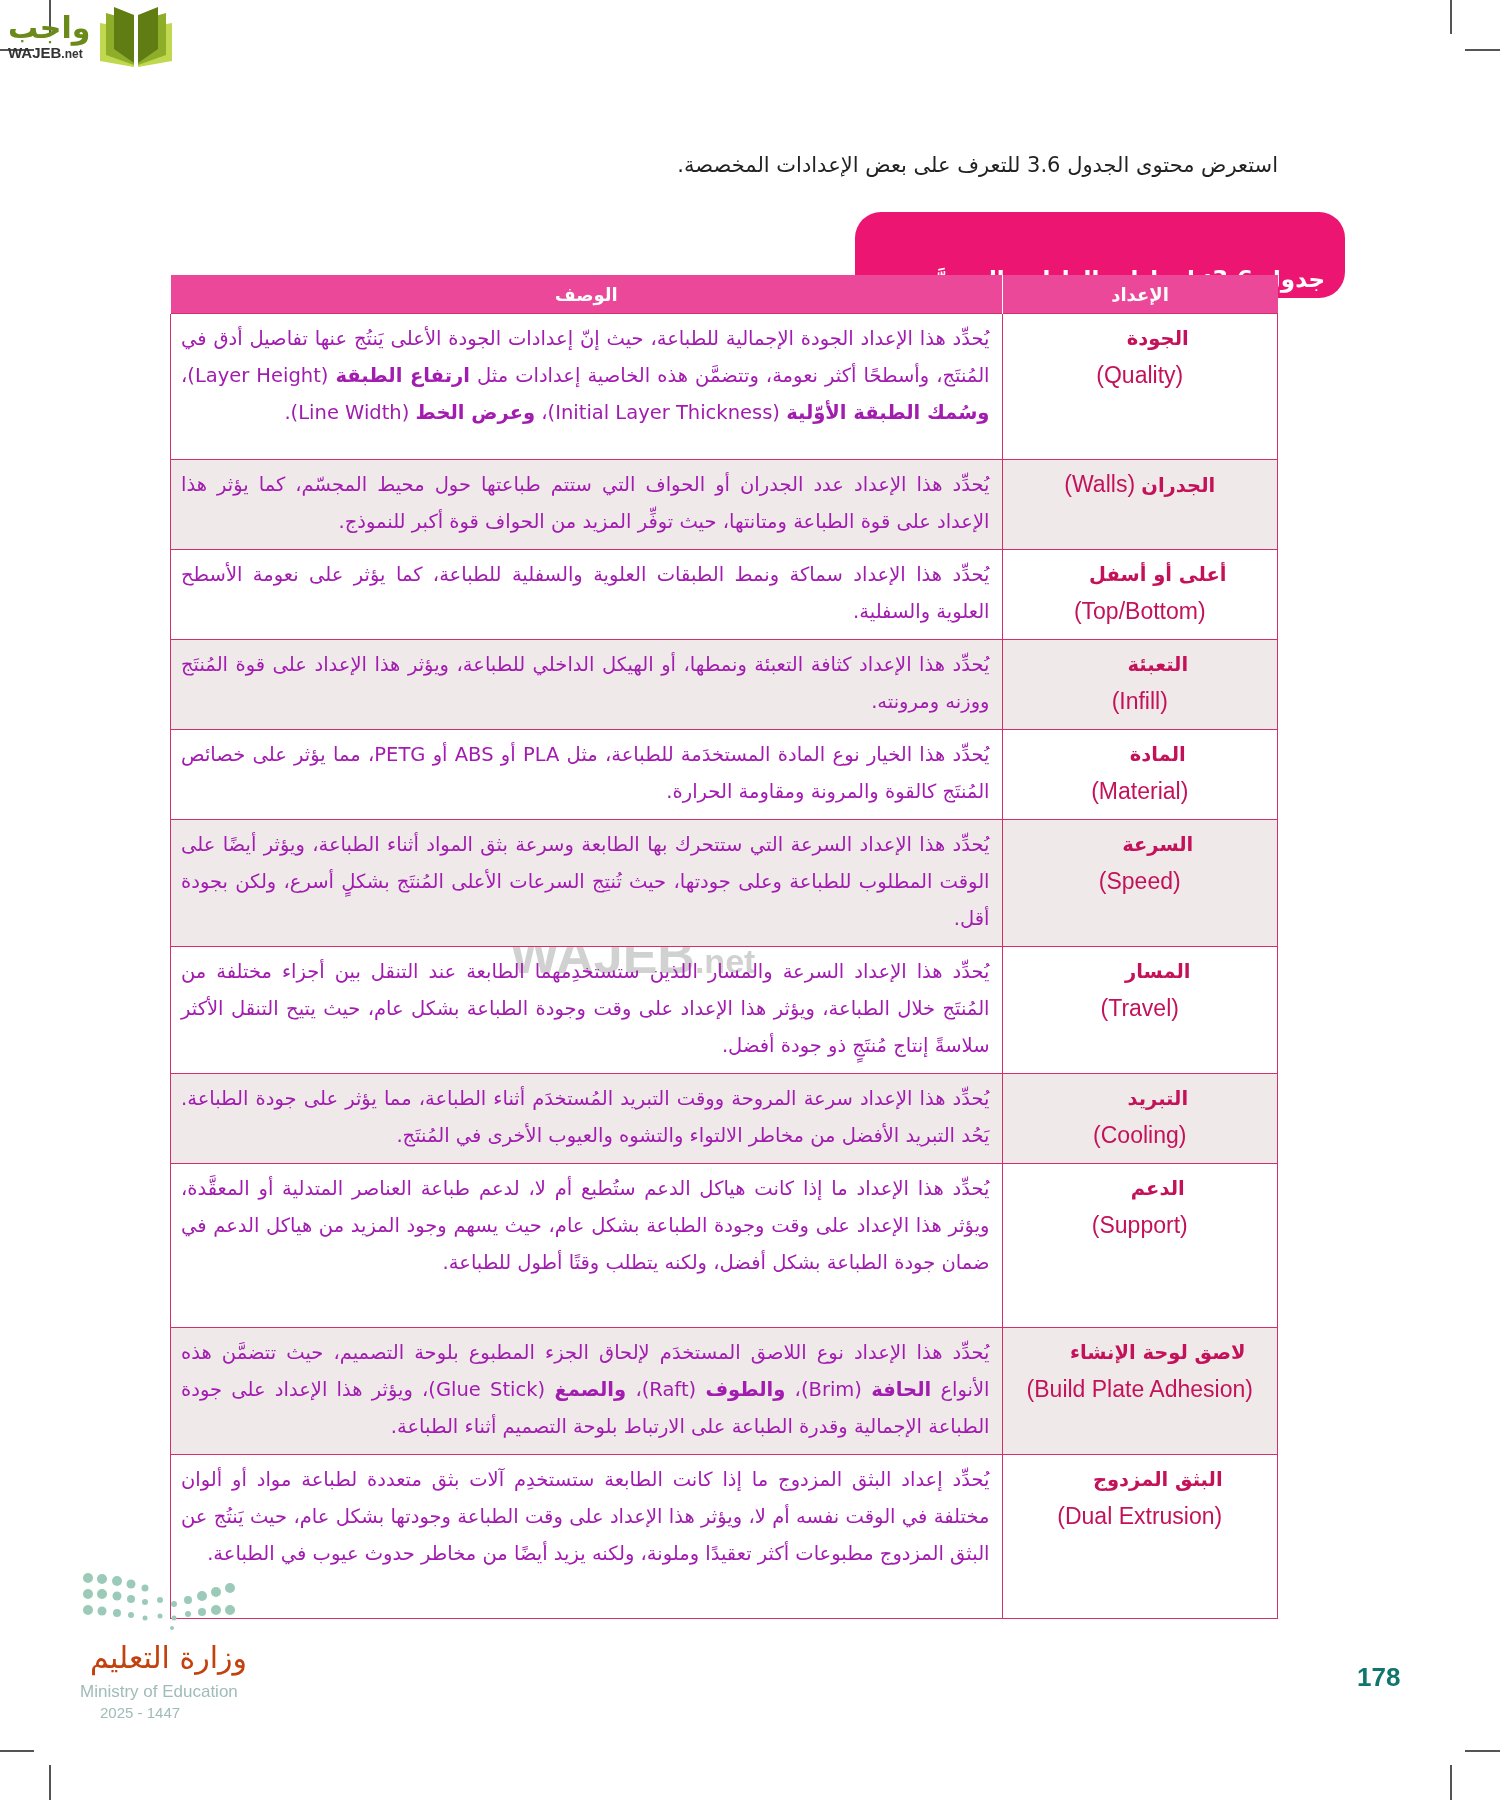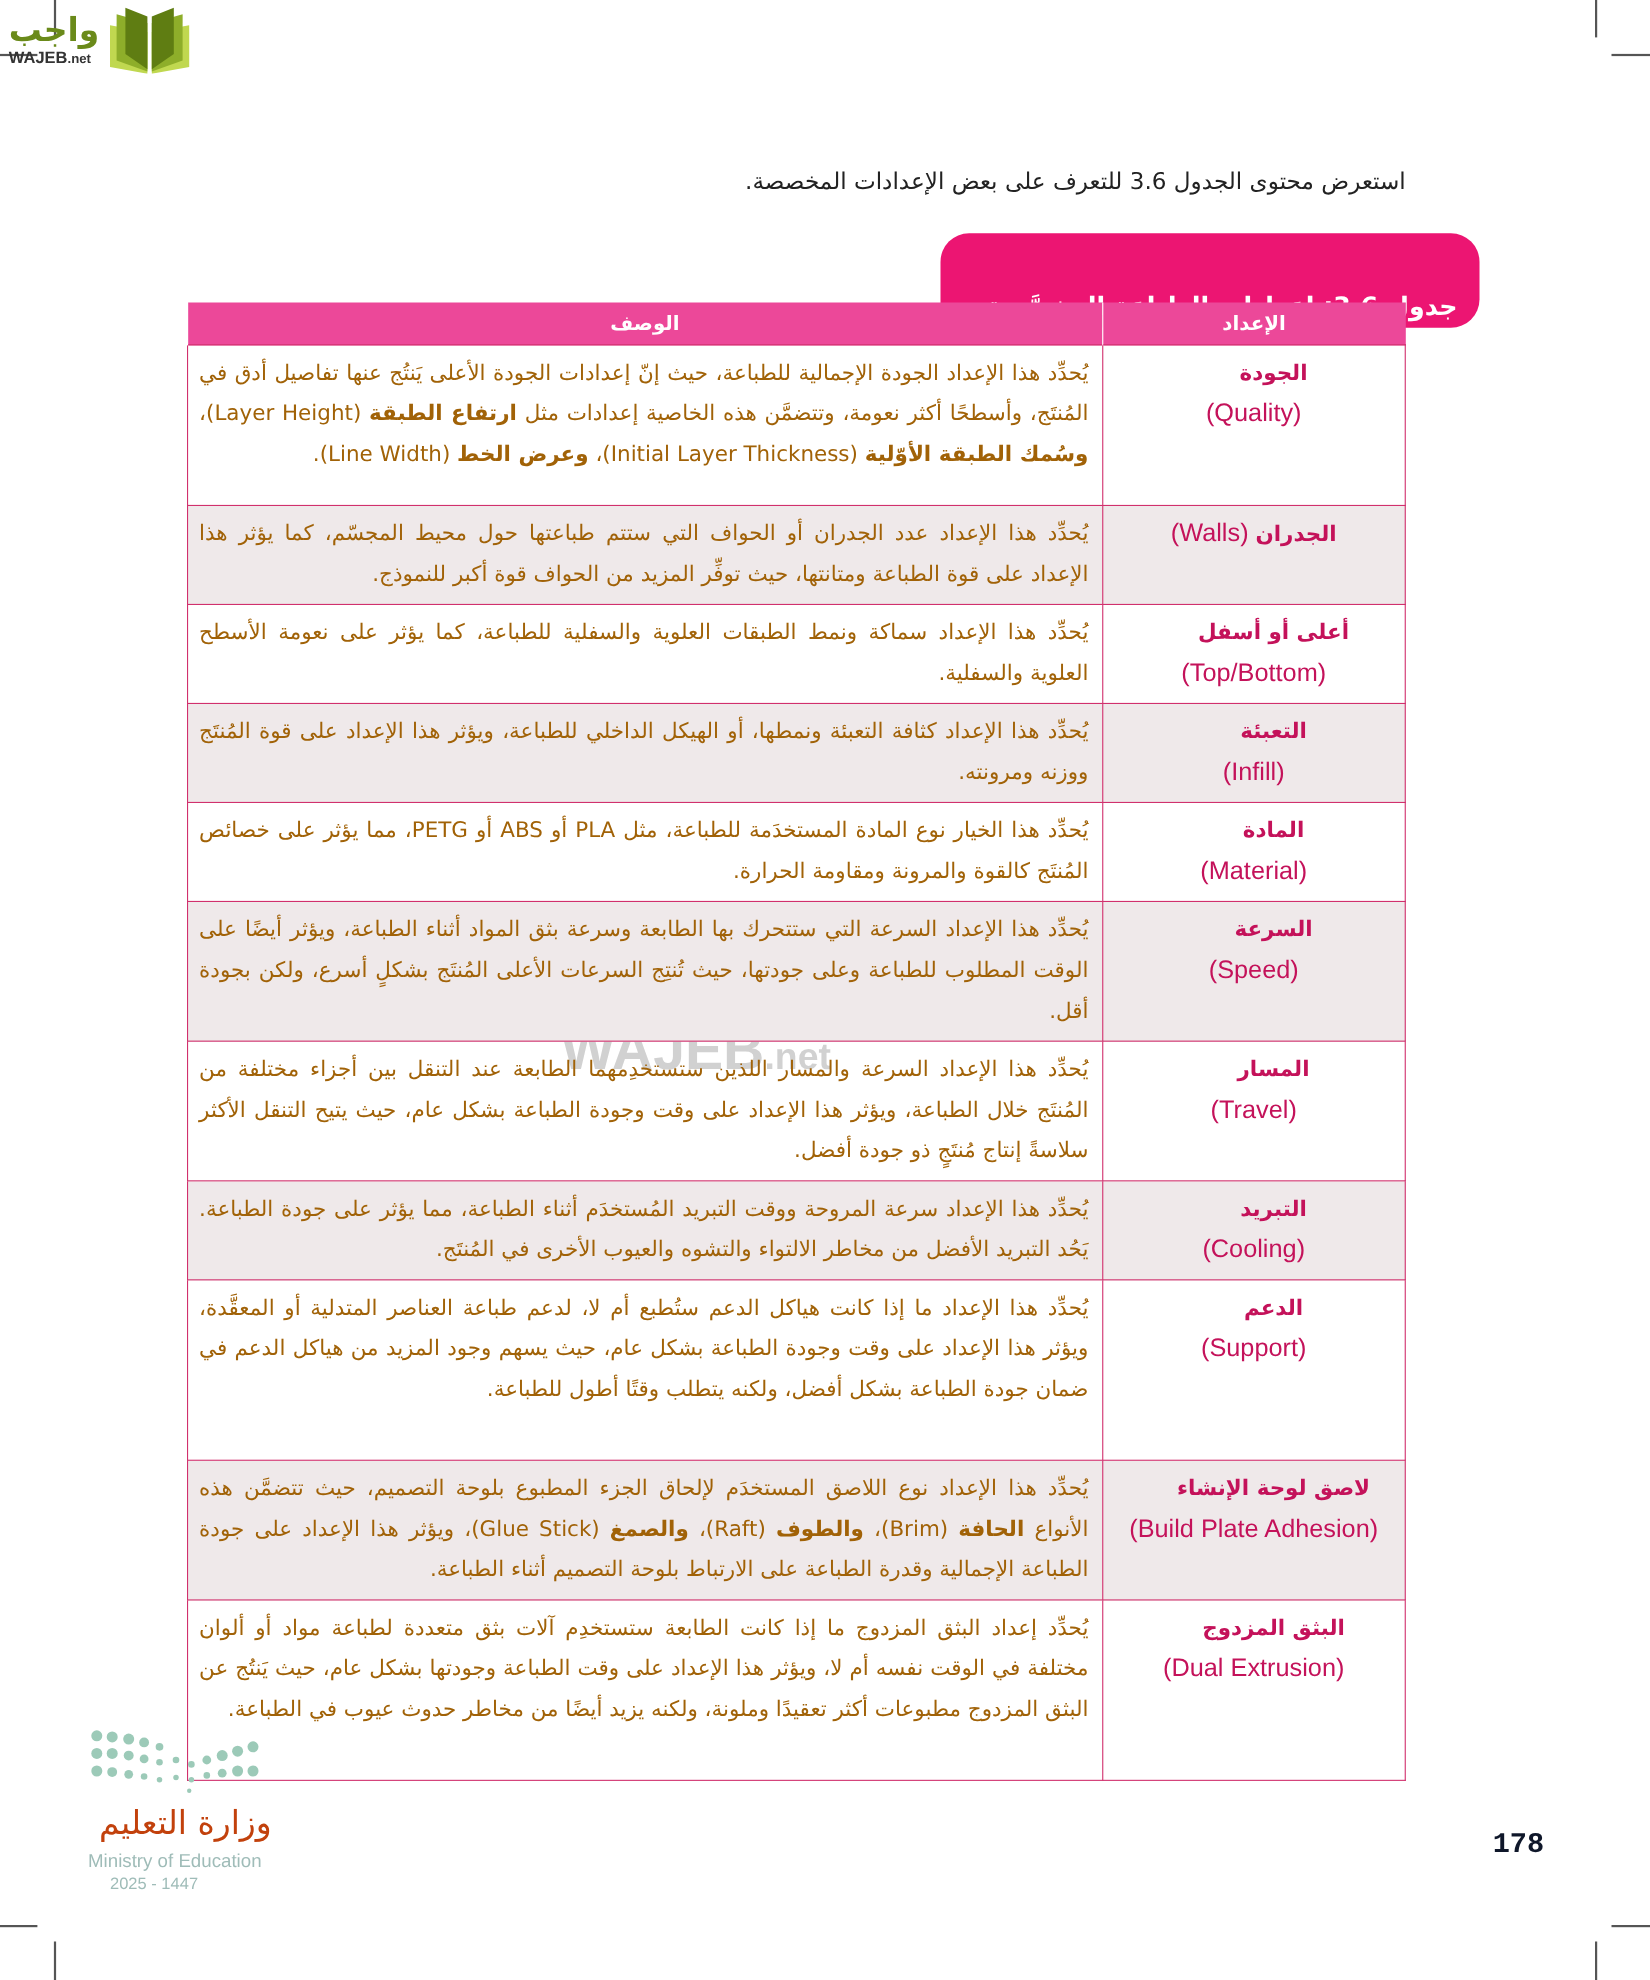--- a/index.html
+++ b/index.html
@@ -36,42 +36,42 @@
   }
   table.spec th {
     background:#ec4899; color:#fff; font-size:18px; font-weight:bold;
     height:38px; padding:0; border-left:1px solid #fff;
   }
   table.spec td {
     border:1.5px solid #d1306d; vertical-align:top;
     font-size:19.5px; line-height:37px;
   }
   table.spec td.setting { width:275px; text-align:center; padding-top:6px; color:#c4125a; }
-  table.spec td.desc { padding:6px 12px 6px 10px; text-align:justify; color:#a16207;margin-top:40px; }
+  table.spec td.desc { padding:6px 12px 6px 10px; text-align:justify; color:#a21caf;margin-top:40px; }
   table.spec tr.shade td { background:#efe9ea; }
   .set-ar { font-weight:bold; display:block;margin-left:36px; }
   .set-en { display:block; font-family:"Liberation Sans", sans-serif; font-size:23px; color:#c4125a; }
   b.term { font-weight:bold; }
   .watermark {
     position:absolute; left:480px; top:830px; width:400px; height:160px;
     pointer-events:none; opacity:0.45;
   }
   .wm-ar { position:absolute; left:90px; top:-20px; font-size:110px; font-weight:bold; color:#b7c27a; }
   .wm-en { position:absolute; left:30px; top:95px; font-family:"Liberation Sans", sans-serif;
     font-size:52px; font-weight:bold; color:#9a9a9a; }
   .moe {
     position:absolute; left:80px; top:1570px; width:200px; height:150px; direction:ltr;
   }
   .moe-dots { position:absolute; left:0; top:0; width:200px; height:60px; }
   .moe-ar { position:absolute; left:10px; top:70px; font-size:30px; color:#c2410c; direction:rtl; width:180px; text-align:left; }
   .moe-en { position:absolute; left:0; top:112px; font-family:"Liberation Sans", sans-serif; font-size:17px; color:#9fbcb8; }
   .moe-year { position:absolute; left:0; top:134px; font-family:"Liberation Sans", sans-serif; font-size:15px; color:#9fbcb8;margin-left:20px; }
   .page-num {
-    position:absolute; left:1357px; top:1662px; font-family:Liberation Mono, monospace;
-    font-size:26px; font-weight:bold; color:#0f172a;
+    position:absolute; left:1357px; top:1662px; font-family:Liberation Sans, sans-serif;
+    font-size:26px; font-weight:bold; color:#0f766e;
   }
 </style>
 </head>
 <body>
 
 <div class="crop" style="left:49px;top:0;width:1.5px;height:34px;"></div>
 <div class="crop" style="left:0;top:49px;width:34px;height:1.5px;"></div>
 <div class="crop" style="left:1450px;top:0;width:1.5px;height:34px;"></div>
 <div class="crop" style="left:1465px;top:49px;width:35px;height:1.5px;"></div>
 <div class="crop" style="left:0;top:1750px;width:34px;height:1.5px;"></div>

